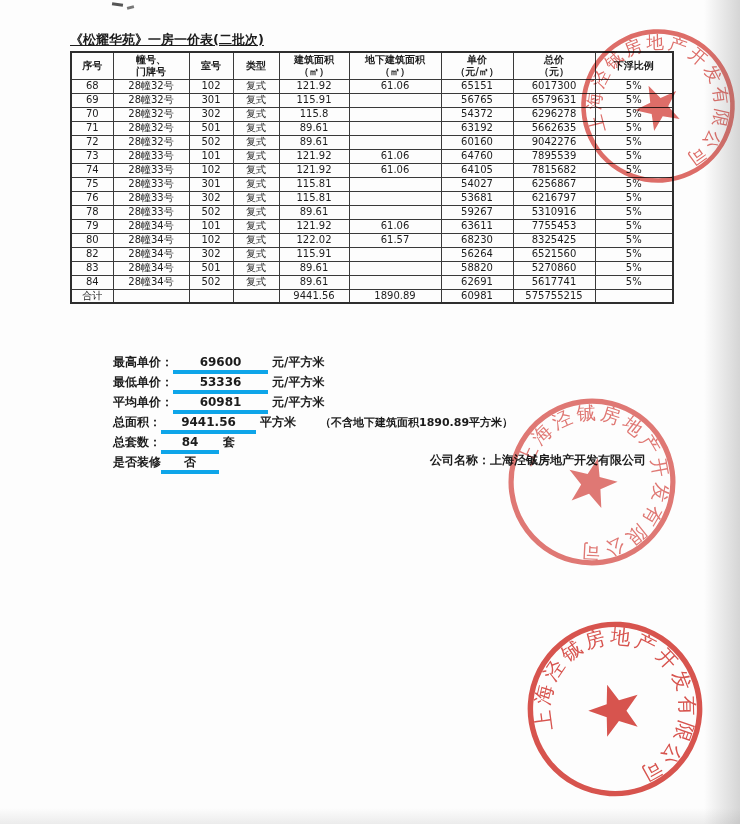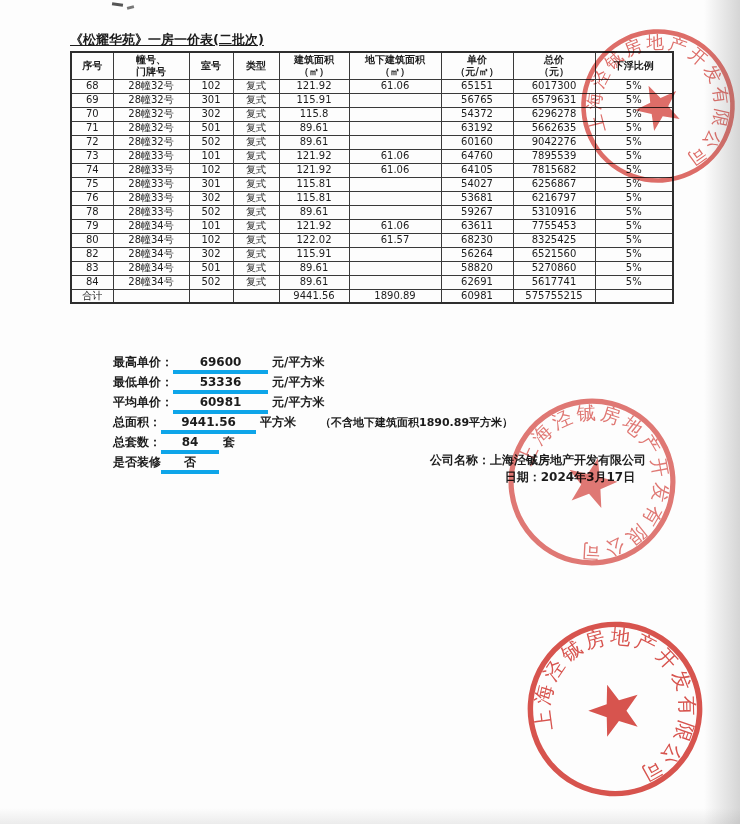--- a/index.html
+++ b/index.html
@@ -318,21 +318,20 @@
     <div class="sum-line">
       <span class="sum-label">总套数：</span><span class="sum-value narrow">84</span><span class="sum-unit">套</span>
     </div>
     <div class="sum-line">
       <span class="sum-label">是否装修</span><span class="sum-value narrow">否</span>
     </div>
   </div>
 
   <div class="company-block">
     <div class="company-line">公司名称：上海泾铖房地产开发有限公司</div>
-    <div class="date-line">日期：2024年3月17日</div>
   </div>
 
   <svg class="stamp stamp-1" viewBox="0 0 200 200">
     <circle cx="100" cy="100" r="93" fill="none" stroke-width="6" stroke="#d6453f"></circle>
     <path id="arc1" d="M 100,100 m -72,0 a 72,72 0 1,1 144,0 a 72,72 0 1,1 -144,0" fill="none"></path>
     <text font-size="22" letter-spacing="4" fill="#d6453f">
       <textPath href="#arc1">上海泾铖房地产开发有限公司</textPath>
     </text>
     <polygon points="100,72 107.1,92.3 128.5,92.7 111.4,105.7 117.6,126.3 100,114 82.4,126.3 88.6,105.7 71.5,92.7 92.9,92.3" fill="#d6453f"></polygon>
   </svg>

